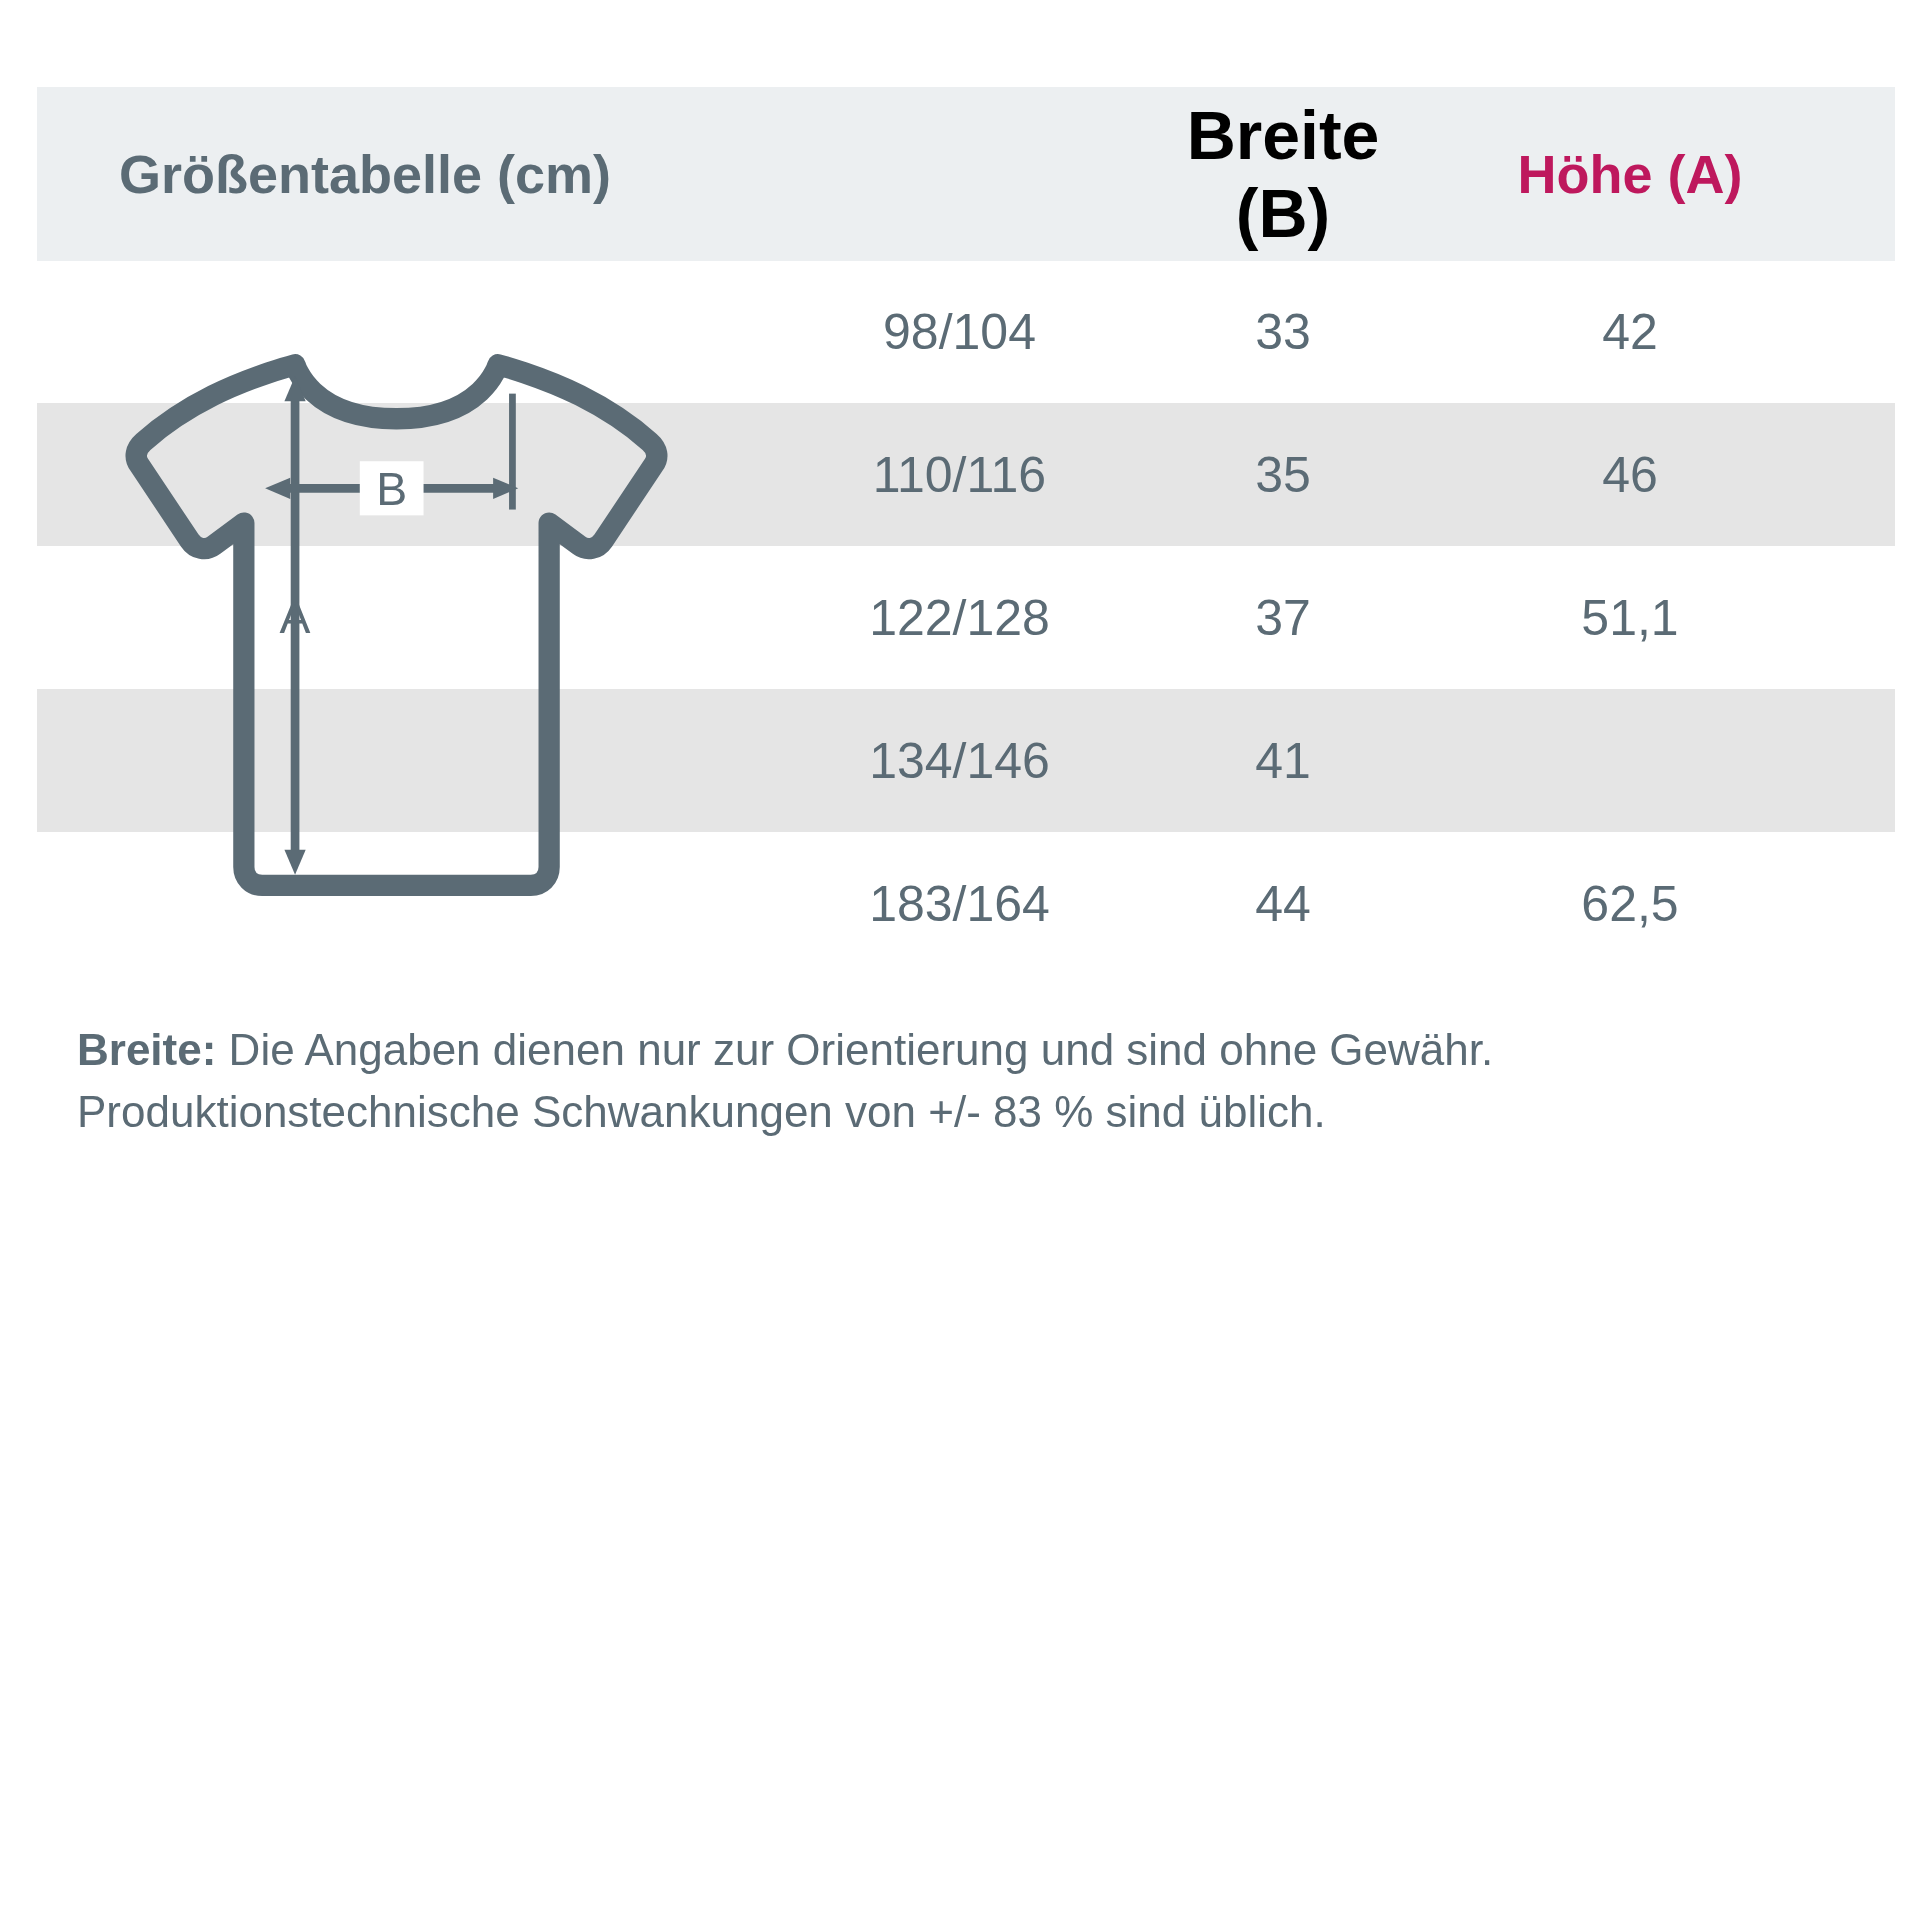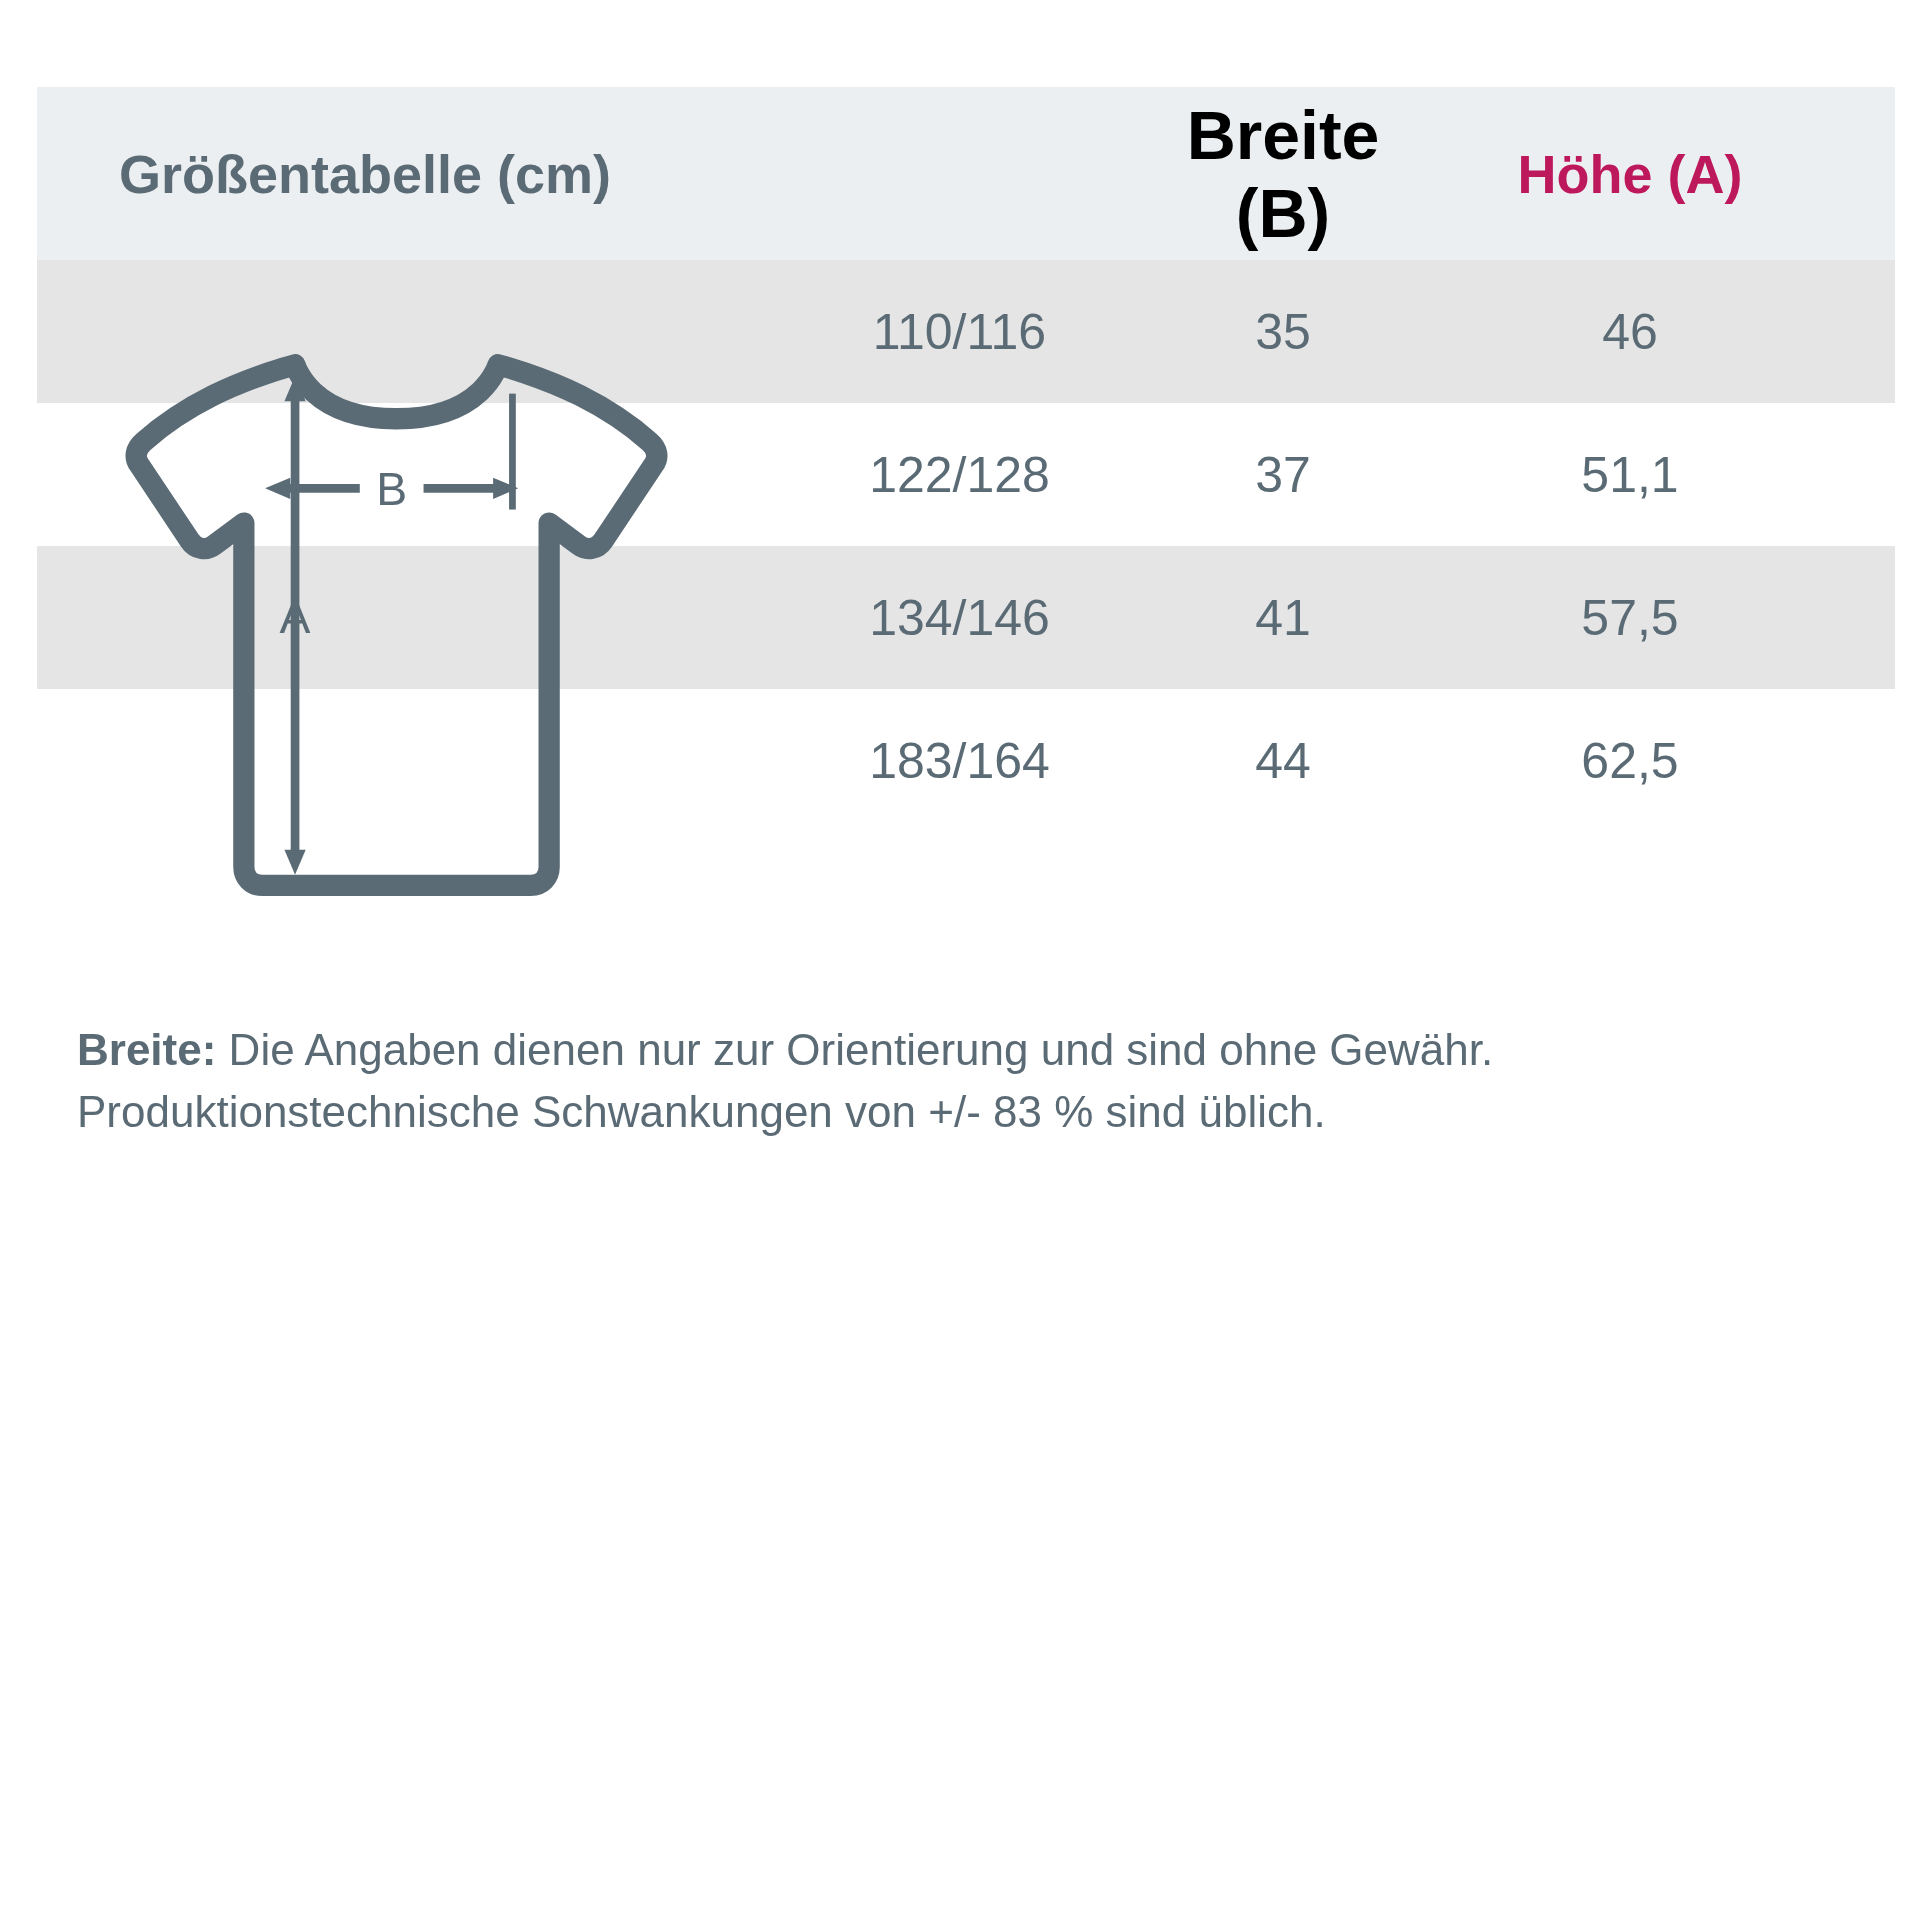--- a/index.html
+++ b/index.html
@@ -120,34 +120,38 @@
 
 <div class="sheet">
 
   <div class="header-band">
     <div class="header-title">Größentabelle (cm)</div>
     <div class="header-col-b">Breite (B)</div>
     <div class="header-col-a">Höhe (A)</div>
   </div>
 
   <div class="rows">
+    <div class="row">
+      <div class="cell size">98/104</div>
+      <div class="cell width">33</div>
+      <div class="cell height">42</div>
+    </div>
     <div class="row alt">
       <div class="cell size">110/116</div>
       <div class="cell width">35</div>
       <div class="cell height">46</div>
     </div>
     <div class="row">
       <div class="cell size">122/128</div>
       <div class="cell width">37</div>
       <div class="cell height">51,1</div>
     </div>
     <div class="row alt">
       <div class="cell size">134/146</div>
       <div class="cell width">41</div>
-      <div class="cell height">57,5</div>
     </div>
     <div class="row">
       <div class="cell size">183/164</div>
       <div class="cell width">44</div>
       <div class="cell height">62,5</div>
     </div>
   </div>
 
   <div class="shirt-wrap">
     <svg viewBox="0 0 620 620" xmlns="http://www.w3.org/2000/svg">

